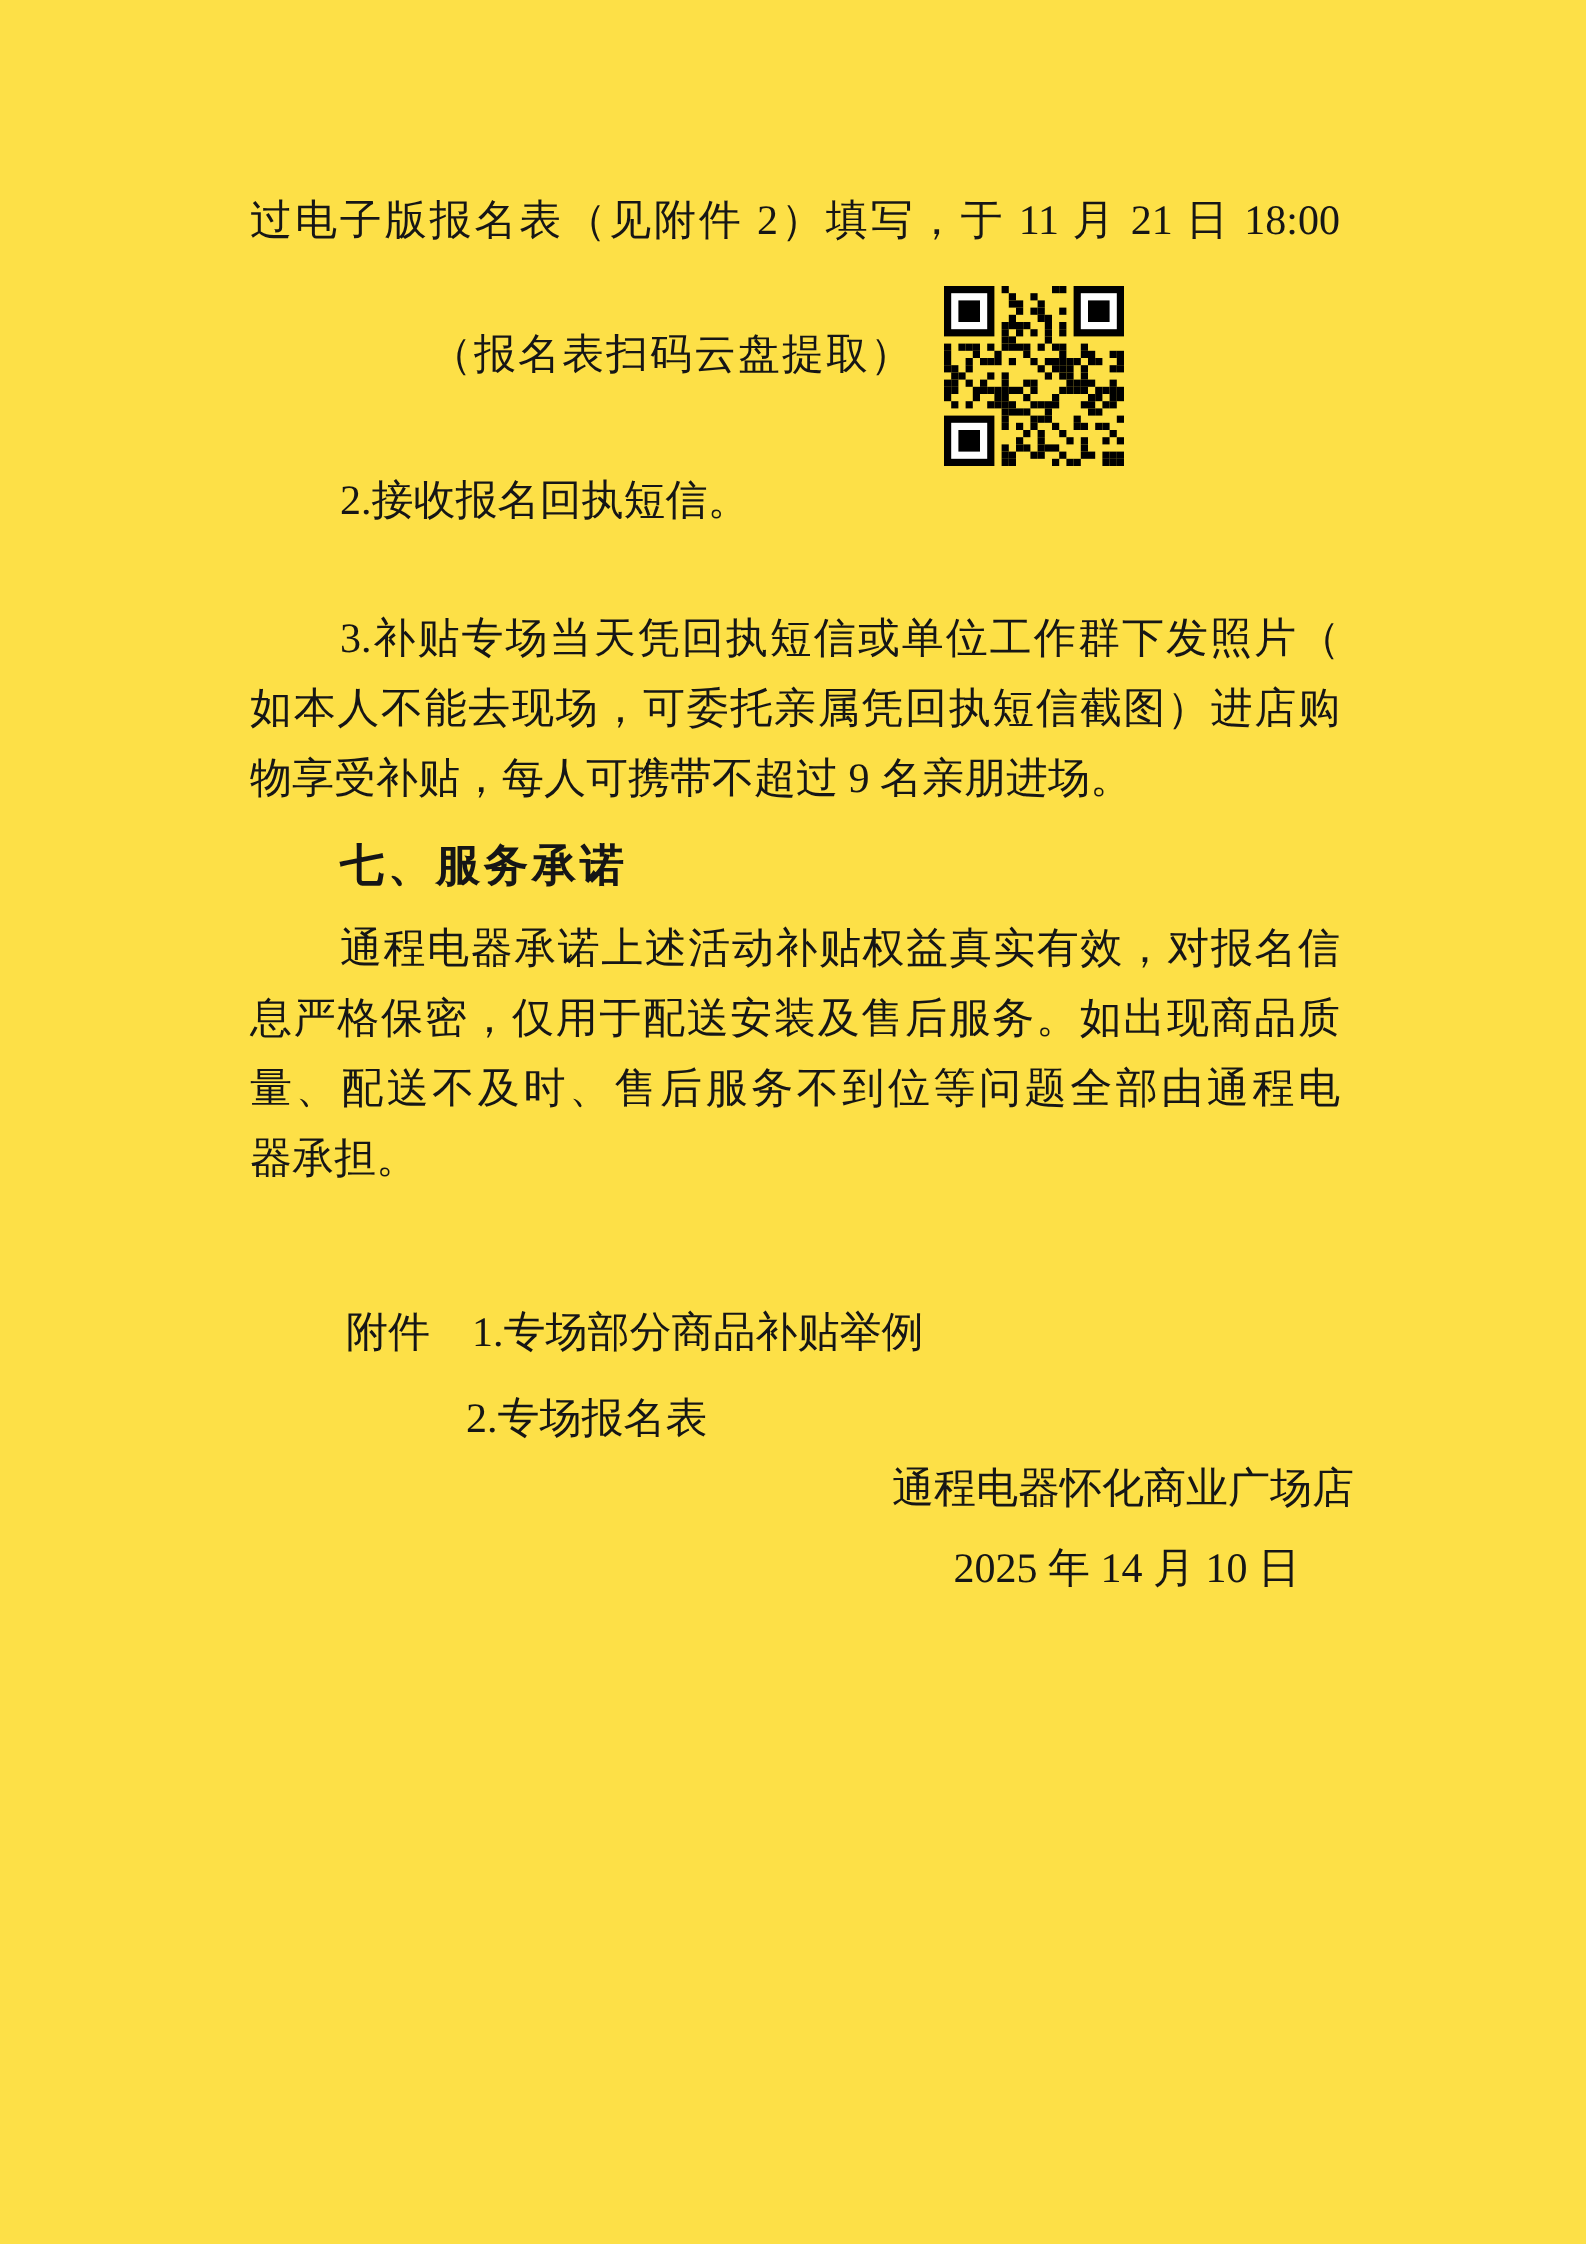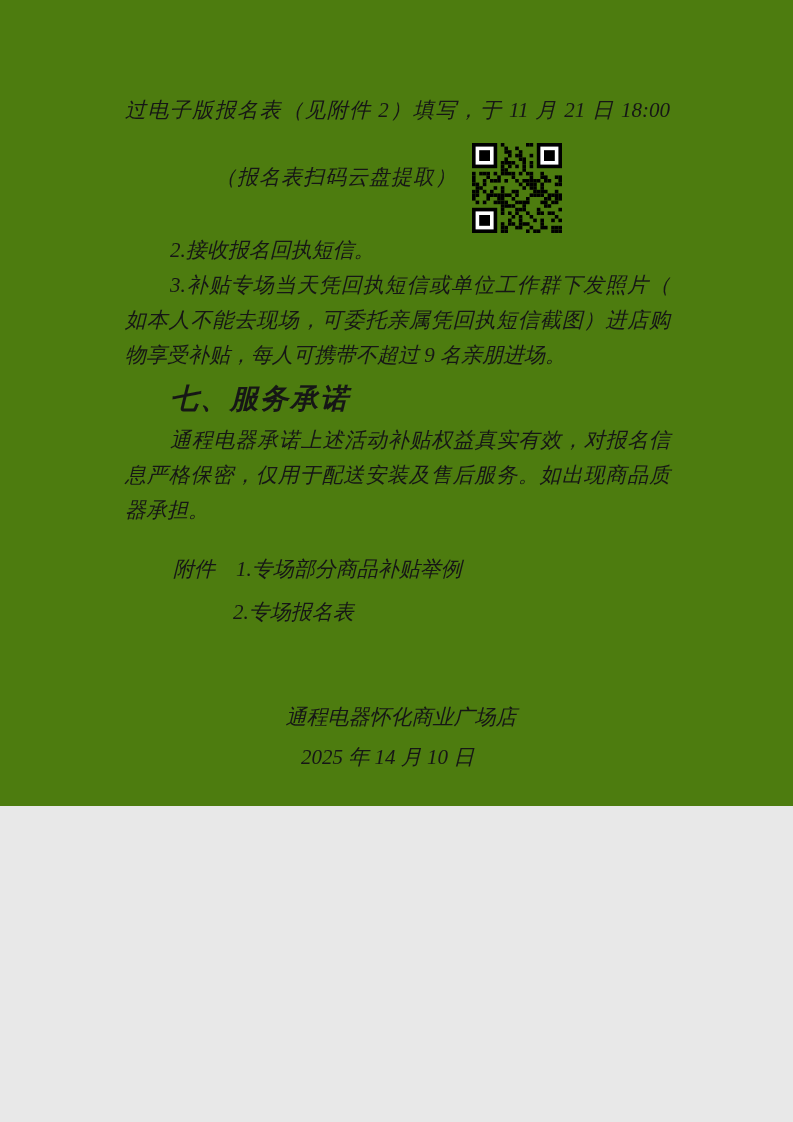--- a/index.html
+++ b/index.html
@@ -1,51 +1,50 @@
 <!DOCTYPE html>
 <html><head>
 <meta charset="utf-8">
 <style>
   html,body{margin:0;padding:0;background:#e8e8e8;}
   .page{
     position:relative;
-    width:793px;height:806px;
+    width:793px;height:1122px;
     margin:0 auto;
-    background:#4d7c0f;
+    background:#fde047;
     overflow:hidden;
     font-family:"Liberation Serif","DejaVu Serif",serif;
     color:#161616;
-    font-style:italic;
   }
   .content{
     position:absolute;
     left:125px;top:93px;
     width:545px;
     font-size:21px;
     line-height:35px;
   }
   .line{white-space:nowrap;}
   
   .j{text-align:justify;text-align-last:justify;text-justify:inter-character;}
-  .indent{text-indent:45px;}
+  .indent{text-indent:45px;margin-top:34px;}
   .heading{
     margin-top:8px;
     font-family:"Liberation Sans","DejaVu Sans",sans-serif;
     font-weight:700;
-    font-size:28px;
+    font-size:22px;
     letter-spacing:2px;
   }
   .svc-first{margin-top:7px;}
   .qr-row{position:relative;height:90px;margin-top:15px;}
   .qr-caption{position:absolute;left:90px;top:17px;letter-spacing:1px;}
   .qr-box{position:absolute;left:347px;top:0;width:90px;height:90px;}
   .item2{margin-top:0;}
-  .attach{margin-top:24px;margin-left:48px;}
+  .attach{margin-top:52px;margin-left:48px;}
   .attach-row2{margin-top:8px;padding-left:60px;}
-  .signature{margin-top:70px;width:552px;text-align:center;}
+  .signature{width:552px;text-align:right;}
   .sig-date{margin-top:5px;padding-right:27px;}
 </style>
 </head>
 <body>
 
 <div class="page">
   <div class="content">
 
     <div class="line j">过电子版报名表（见附件 2）填写，于 11 月 21 日 18:00</div>
 
@@ -261,20 +260,21 @@
     <div class="line indent item2">2.接收报名回执短信。</div>
 
     <div class="line indent j">3.补贴专场当天凭回执短信或单位工作群下发照片（</div>
     <div class="line j">如本人不能去现场，可委托亲属凭回执短信截图）进店购</div>
     <div class="line">物享受补贴，每人可携带不超过 9 名亲朋进场。</div>
 
     <div class="line indent heading">七、服务承诺</div>
 
     <div class="line indent j svc-first">通程电器承诺上述活动补贴权益真实有效，对报名信</div>
     <div class="line j">息严格保密，仅用于配送安装及售后服务。如出现商品质</div>
+    <div class="line j">量、配送不及时、售后服务不到位等问题全部由通程电</div>
     <div class="line">器承担。</div>
 
     <div class="attach">
       <div class="line"><span>附件</span> <span>1.专场部分商品补贴举例</span></div>
       <div class="line attach-row2">2.专场报名表</div>
     </div>
 
     <div class="signature">
       <div class="line">通程电器怀化商业广场店</div>
       <div class="line sig-date">2025 年 14 月 10 日</div>

